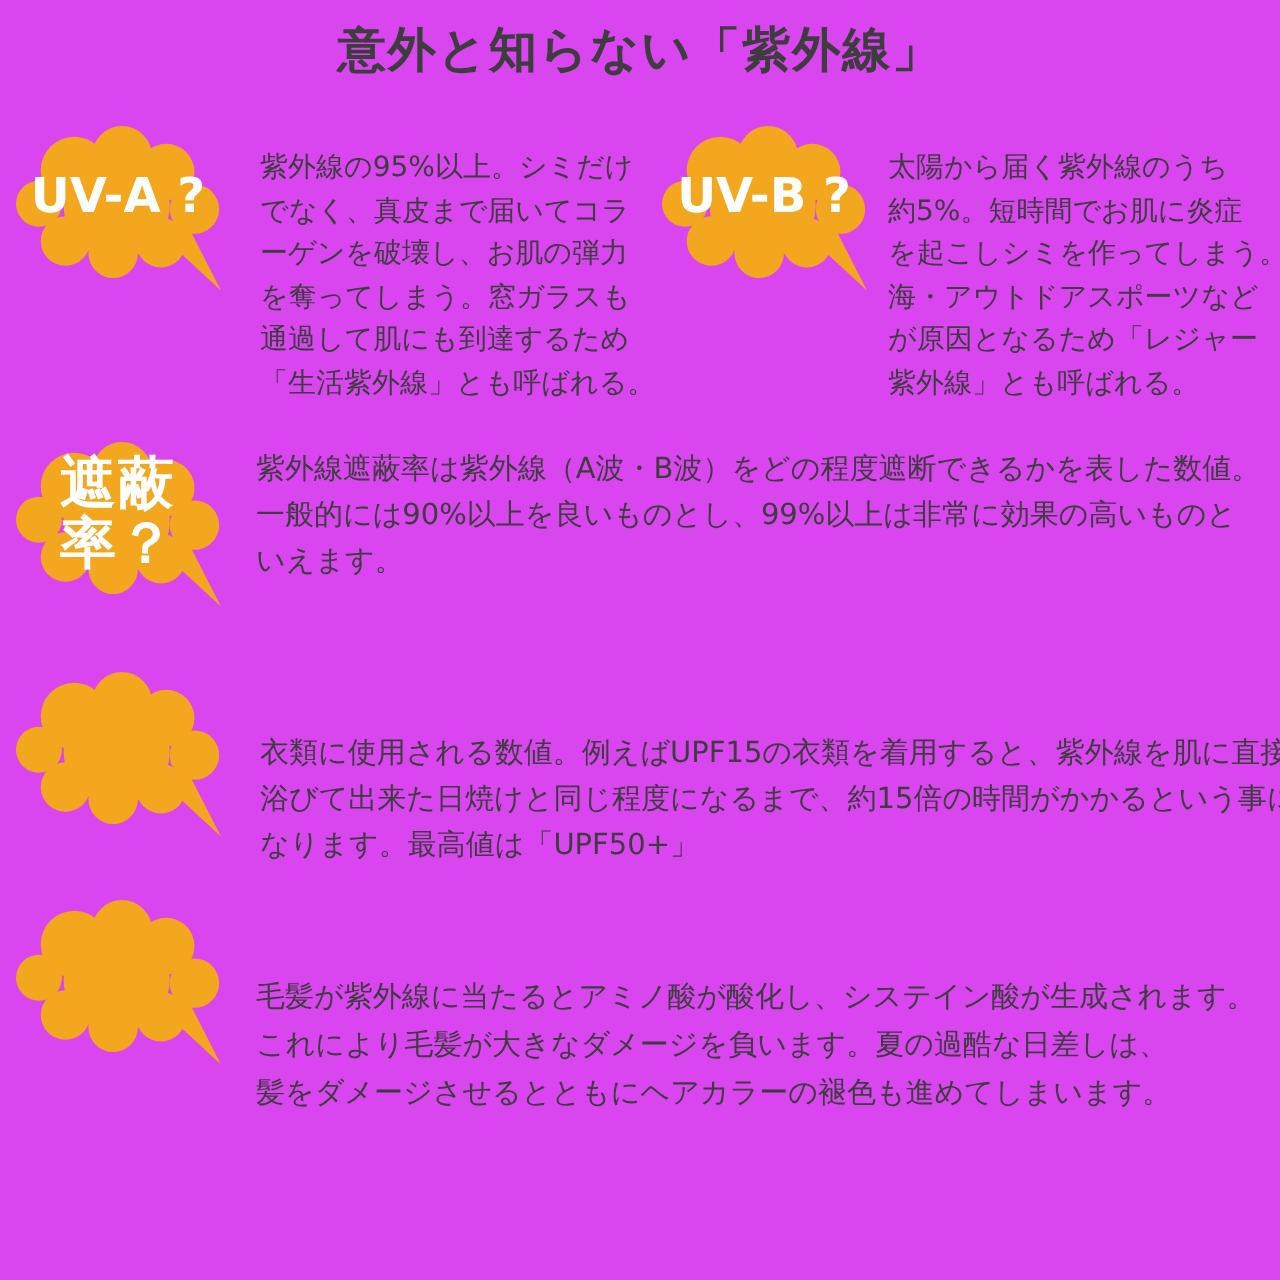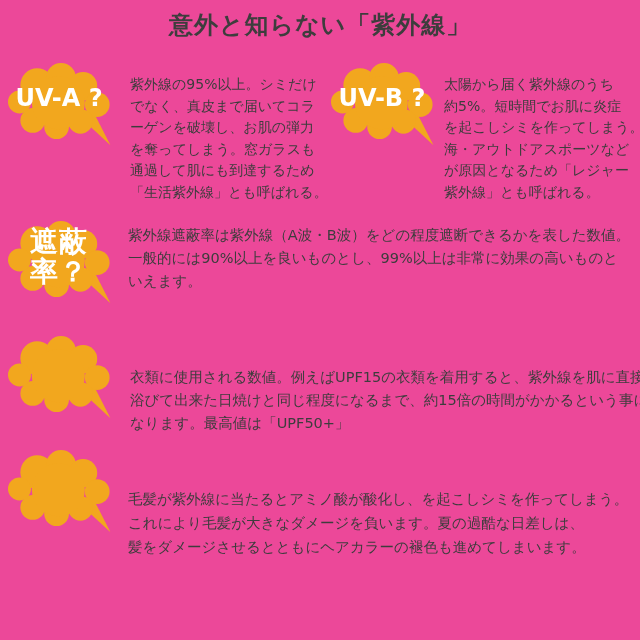--- a/index.html
+++ b/index.html
@@ -1,19 +1,19 @@
 <!DOCTYPE html>
 <html lang="ja" style="--bubble: #F2A71E; --ink: #3D3D3D; --bubble-ink: #FFFFFF;"><head>
 <meta charset="utf-8">
 <style>
   html,body{margin:0;padding:0;background:#ffffff;}
   .page{
     position:relative;
     width:640px;height:640px;
-    background:#ec4899;
+    background:#d946ef;
     color:var(--ink,#3d3d3d);
     font-family:"DejaVu Sans","Liberation Sans",sans-serif;
     overflow:hidden;
   }
   .title{
     position:absolute;top:9px;left:0;width:100%;
     text-align:center;
     font-size:24px;font-weight:bold;
     letter-spacing:1px;
     color:var(--ink,#3d3d3d);
@@ -122,18 +122,18 @@
   </div>
   <div class="body wide" id="t-upf">衣類に使用される数値。例えばUPF15の衣類を着用すると、紫外線を肌に直接
 浴びて出来た日焼けと同じ程度になるまで、約15倍の時間がかかるという事に
 なります。最高値は「UPF50+」</div>
 
   <div class="bubble" id="b-hair">
     <svg class="cloud">
         <use href="#cloud"></use>
       </svg>
   </div>
-  <div class="body wide hair" id="t-hair">毛髪が紫外線に当たるとアミノ酸が酸化し、を起こしシミを作ってしまう。
+  <div class="body wide hair" id="t-hair">毛髪が紫外線に当たるとアミノ酸が酸化し、システイン酸が生成されます。
 これにより毛髪が大きなダメージを負います。夏の過酷な日差しは、
 髪をダメージさせるとともにヘアカラーの褪色も進めてしまいます。</div>
 
 
 </div>
 
 </body></html>

